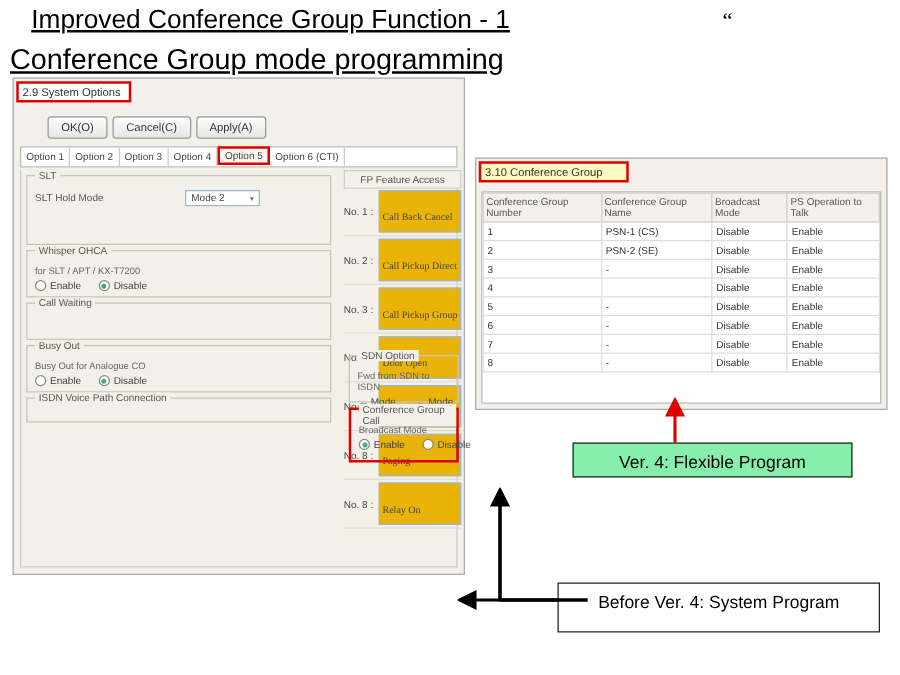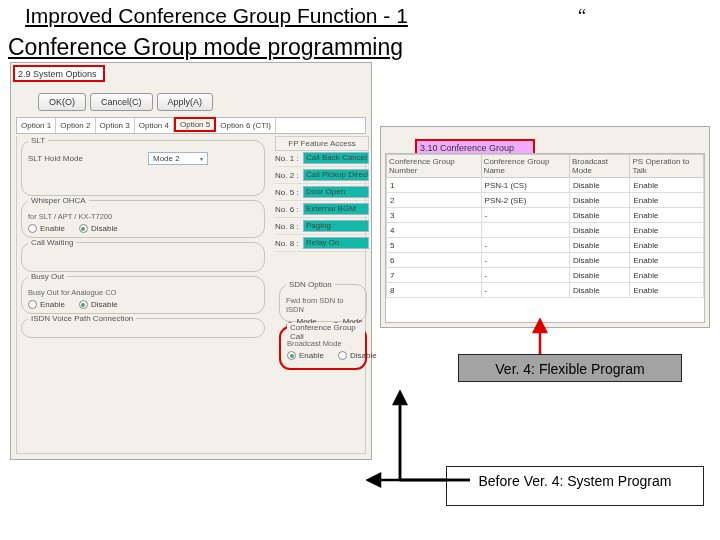--- a/index.html
+++ b/index.html
@@ -12,21 +12,21 @@
   
   .panel-left { position: absolute; top: 62px; left: 10px; width: 362px; height: 398px; border: 1px solid #aaa; background: #f2f0e8; }
   .hdr-29 { position: absolute; top: 2px; left: 2px; width: 92px; height: 17px; border: 2px solid #d00; background: #fff; font-size: 9px; padding: 2px 3px; color: #333; }
   .btnrow { position: absolute; top: 30px; left: 10px; display: flex; gap: 4px; margin-left: 17px; }
   .btn { background: linear-gradient(#fdfdfd,#e6e6e6); border: 1px solid #999; border-radius: 3px; padding: 3px 10px; font-size: 9px; color: #333; }
   .tabrow { position: absolute; top: 54px; left: 5px; right: 5px; display: flex; background: #fff; border: 1px solid #bbb; }
   .tab { padding: 3px 4px; border-right: 1px solid #ccc; font-size: 8px; color: #444; }
   .tab.sel { border: 2px solid #d00; padding: 1px 4px; background: #f8f6ee; position: relative; top: -1px; }
   .tabbody { position: absolute; top: 73px; left: 5px; right: 5px; bottom: 5px; background: #f2f0e8; border: 1px solid #ccc; border-top: none; }
   
-  .grp { border: 1px solid #c8c4b8; border-radius: 11px; margin: 4px; position: relative; padding: 8px 6px 6px; font-size: 8px; color: #444; }
+  .grp { border: 1px solid #c8c4b8; border-radius: 0; margin: 4px; position: relative; padding: 8px 6px 6px; font-size: 8px; color: #444; }
   .grp-title { position: absolute; top: -5px; left: 6px; background: #f2f0e8; padding: 0 3px; font-size: 8px; color: #555; }
   .row { display: flex; align-items: center; margin: 3px 0; font-size: 8px; }
   .lbl { width: 120px; color: #555; }
   .sel-box { border: 1px solid #9bb7d6; background: #fff; padding: 1px 4px; min-width: 60px; height: 13px; font-size: 8px; display: flex; align-items: center; justify-content: space-between; }
   .sel-box::after { content: "▾"; font-size: 6px; color: #666; }
   .radio { display:inline-flex; align-items:center; gap:3px; margin-right: 14px; }
   .radio-dot { width:9px; height:9px; border:1px solid #888; border-radius:50%; background:#fff; display:inline-flex; align-items:center; justify-content:center; }
   .radio-dot.on::after { content:""; width:4px; height:4px; border-radius:50%; background:#4a7; display:block; }
   
   .grp-slt { height: 56px; }
@@ -37,32 +37,32 @@
   .grp-sdn { height: 38px; margin-top: 4px; }
   .grp-conf { height: 44px; border: 2px solid #d00; }
 
   .left-col { position: absolute; left: 0; top: 0; width: 252px; }
 
   
   .feat-hdr { position: absolute; top: 0; left: 258px; width: 94px; border: 1px solid #ccc; background: #f3f1e9; padding: 2px; font-size: 8px; color: #555; text-align:center; }
   .feat-list { position: absolute; top: 14px; left: 258px; width: 94px; }
   .feat-row { display:flex; align-items:center; border-bottom:1px solid #e0ddd3; padding:2px 0; font-size:8px; color:#444; }
   .feat-no { width: 28px; }
-  .feat-val { flex:1; border:1px solid #9bb7d6; background:#14b8a6; height:12px; padding:0 2px; overflow:hidden; white-space:nowrap; }
+  .feat-val { flex:1; border:1px solid #9bb7d6; background:#eab308; height:12px; padding:16px 2px; overflow:hidden; white-space:nowrap;font-family:Liberation Serif, serif; }
 
   
   .panel-right { position: absolute; top: 126px; left: 380px; width: 330px; height: 202px; border: 1px solid #aaa; background: #f2f0e8; }
-  .hdr-310 { position: absolute; top: 12px; left: 2px; width: 120px; height: 17px; border: 2px solid #d00; background: #f0abfc; padding: 2px 3px; font-size: 9px; color: #333; margin-left: 32px; }
+  .hdr-310 { position: absolute; top: 2px; left: 2px; width: 120px; height: 17px; border: 2px solid #d00; background: #fef9c3; padding: 2px 3px; font-size: 9px; color: #333; }
   .grid { position: absolute; top: 26px; left: 4px; right: 4px; bottom: 4px; background:#fff; border:1px solid #bbb; font-size:8px; color:#333; }
   .grid table { width:100%; border-collapse: collapse; }
   .grid th { background:#f3f1e9; border:1px solid #ccc; padding:2px; font-weight: normal; font-size:8px; color:#555; text-align:left; }
   .grid td { border:1px solid #ddd; padding:2px 3px; height:15px; }
   
   
-  .callout-green { position: absolute; top: 354px; left: 458px; width: 224px; height: 28px; background: #a3a3a3; border: 1px solid #222; text-align: center; line-height: 28px; font-size: 14px; font-weight: normal; }
+  .callout-green { position: absolute; top: 354px; left: 458px; width: 224px; height: 28px; background: #86efac; border: 1px solid #222; text-align: center; line-height: 28px; font-size: 14px; font-weight: normal; }
   .callout-white { position: absolute; top: 466px; left: 446px; width: 258px; height: 40px; background: #fff; border: 1px solid #222; text-align:center; line-height:28px; font-size: 14px; }
   
   
   .arrow-red { position: absolute; stroke: #d00; stroke-width: 2.5; fill: #d00; }
   .arrow-black { position: absolute; stroke: #000; stroke-width: 2.5; fill: #000; }
 </style>
 </head>
 <body>
 
 <div class="title-main">Improved Conference Group Function - 1</div>
@@ -137,20 +137,24 @@
     <div class="feat-list">
       <div class="feat-row">
           <span class="feat-no">No. 1 :</span>
           <span class="feat-val">Call Back Cancel</span>
         </div>
       <div class="feat-row">
           <span class="feat-no">No. 2 :</span>
           <span class="feat-val">Call Pickup Direct</span>
         </div>
       <div class="feat-row">
+          <span class="feat-no">No. 3 :</span>
+          <span class="feat-val">Call Pickup Group</span>
+        </div>
+      <div class="feat-row">
           <span class="feat-no">No. 5 :</span>
           <span class="feat-val">Door Open</span>
         </div>
       <div class="feat-row">
           <span class="feat-no">No. 6 :</span>
           <span class="feat-val">External BGM</span>
         </div>
       <div class="feat-row">
           <span class="feat-no">No. 8 :</span>
           <span class="feat-val">Paging</span>

